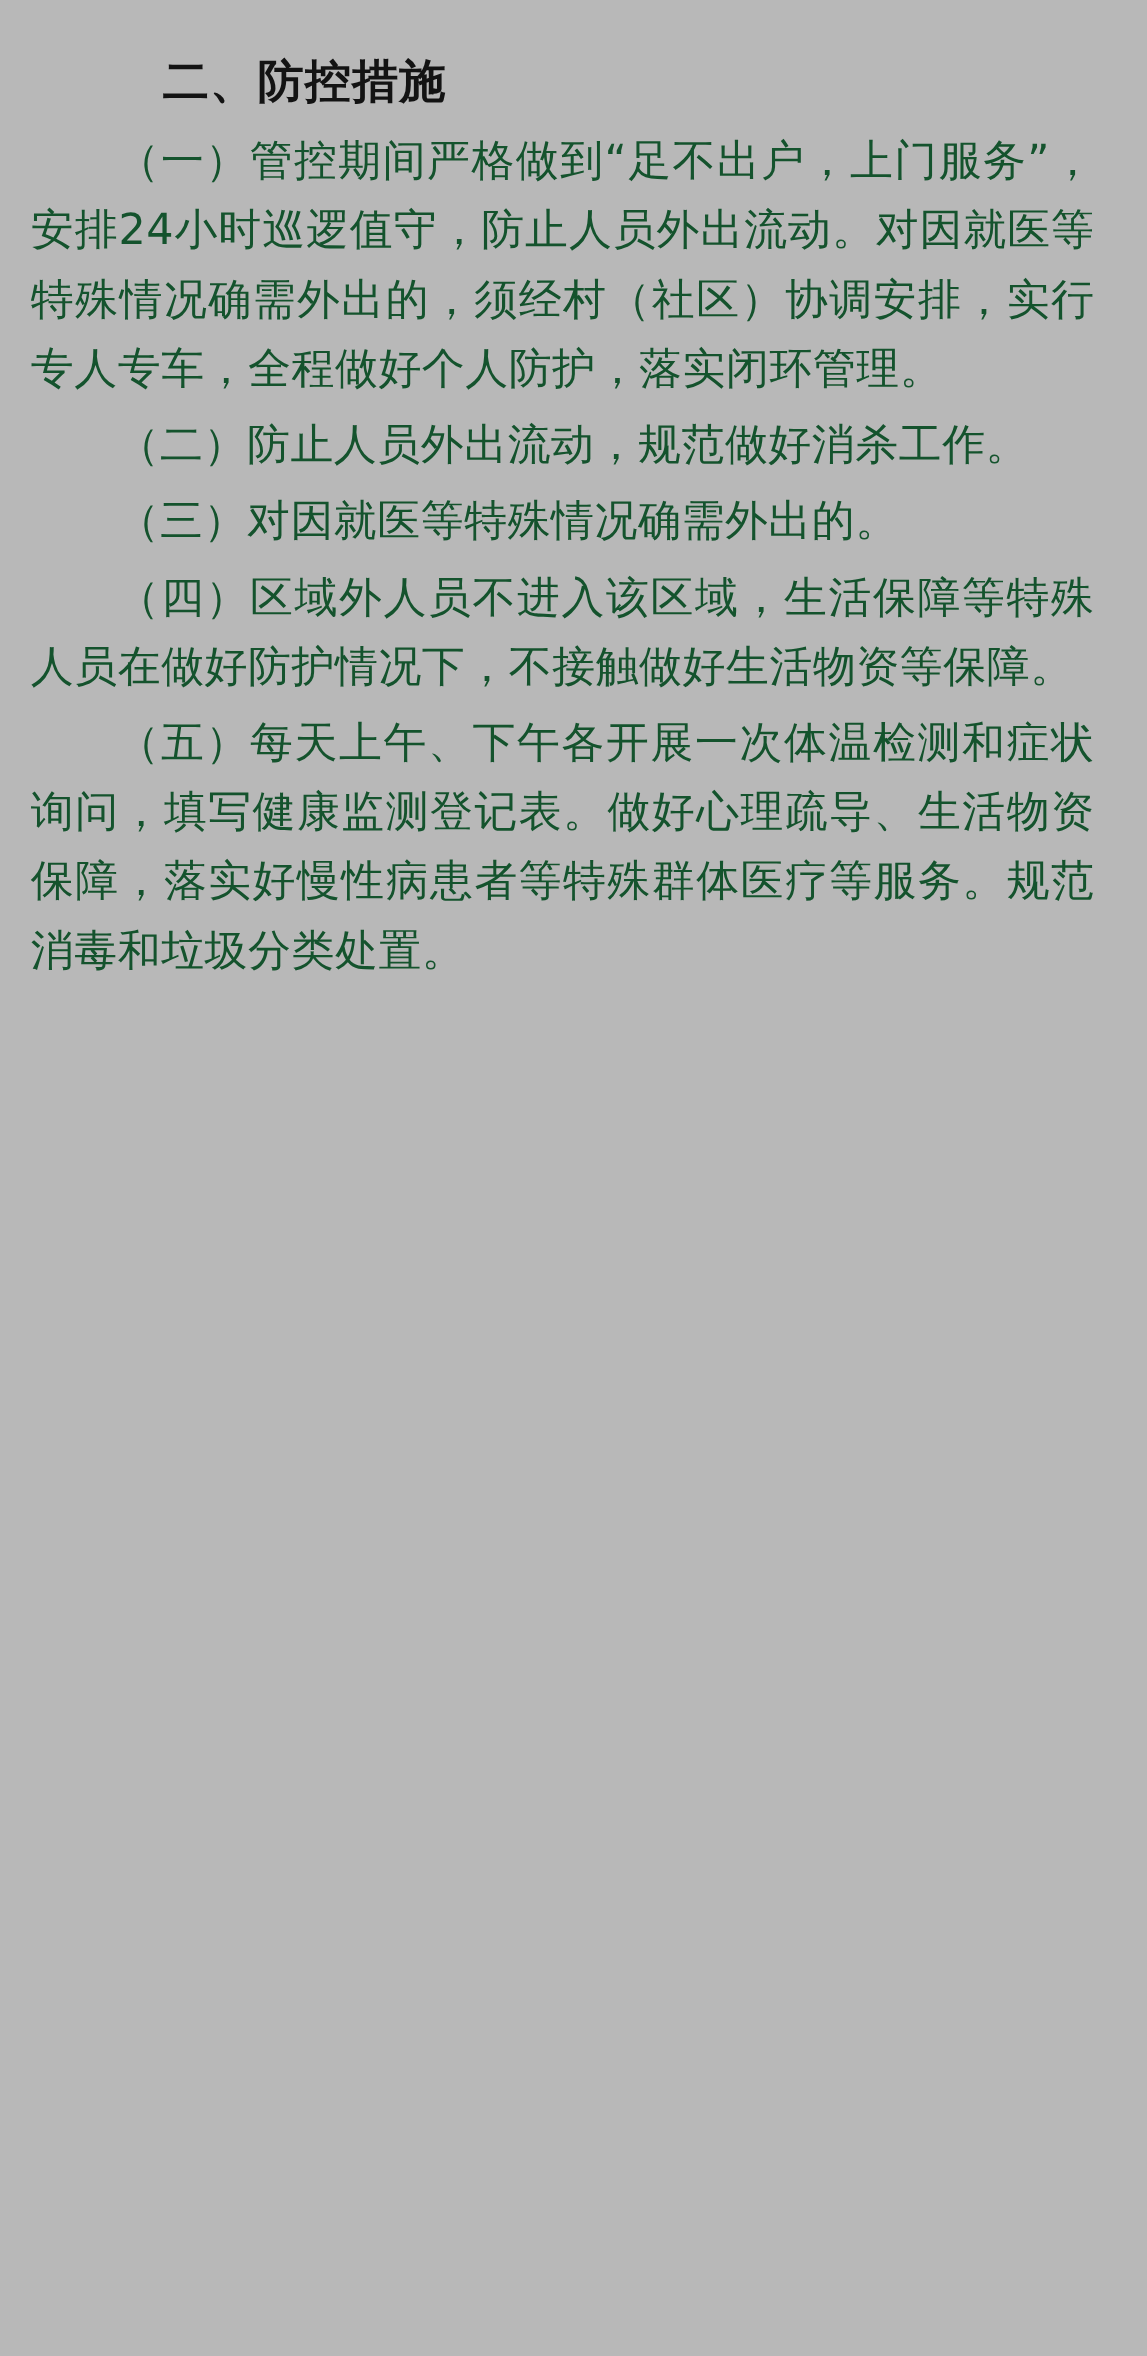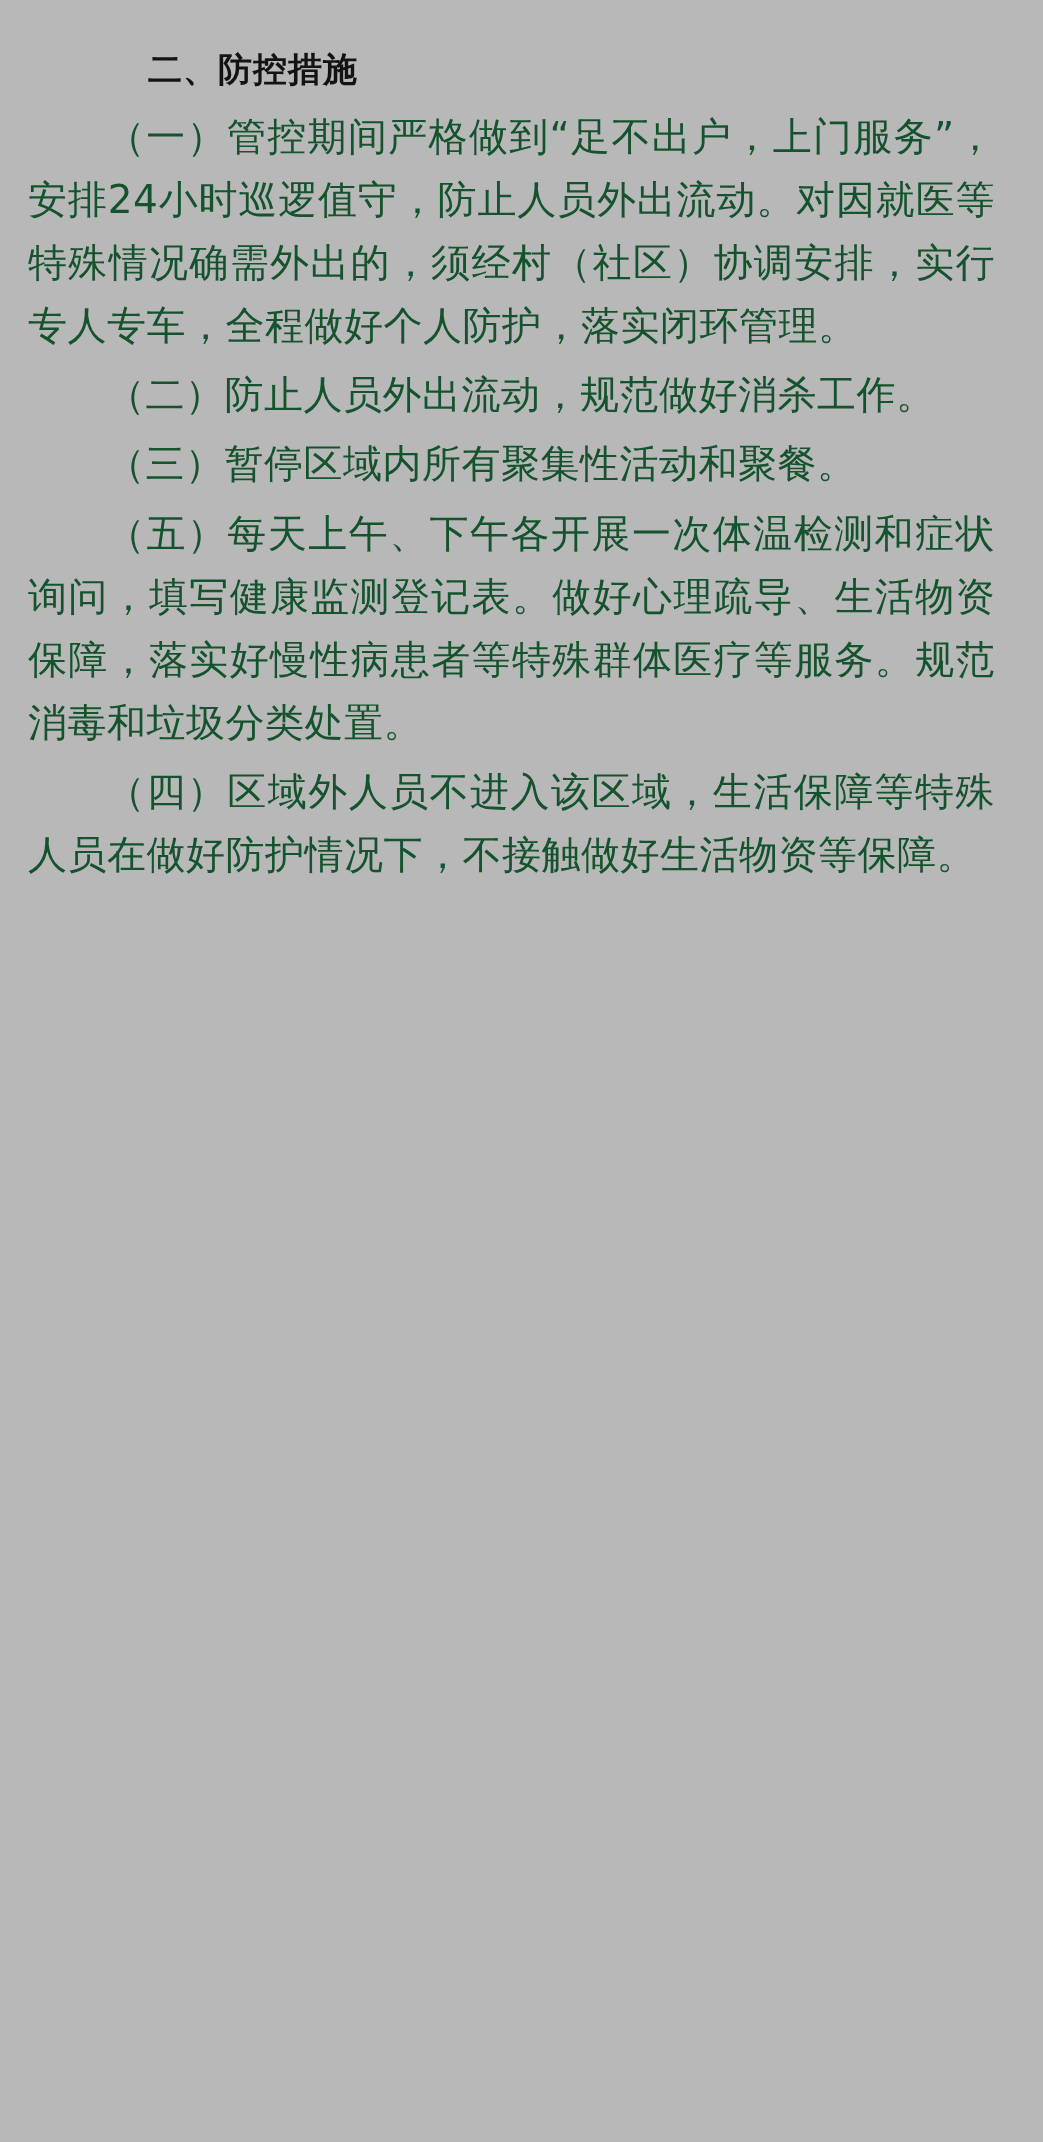--- a/index.html
+++ b/index.html
@@ -15,21 +15,21 @@
   }
   .page {
     width: 1043px;
     height: 2142px;
     background: #b8b8b8;
     box-sizing: border-box;
     padding: 30px 48px 0 28px;
     position: relative;
   }
   .doc-heading {
-    font-size: 34px;
+    font-size: 42px;
     font-weight: bold;
     color: #131313;
     letter-spacing: 1px;
     margin: 18px 0 14px 120px;
     line-height: 1.25;
   }
   .doc-para {
     font-size: 39px;
     color: #14532d;
     line-height: 1.62;
@@ -45,19 +45,19 @@
 <body>
 
 <div class="page">
 
   <h2 class="doc-heading">二、防控措施</h2>
 
   <p class="doc-para">（一）管控期间严格做到“足不出户，上门服务”，安排24小时巡逻值守，防止人员外出流动。对因就医等特殊情况确需外出的，须经村（社区）协调安排，实行专人专车，全程做好个人防护，落实闭环管理。</p>
 
   <p class="doc-para">（二）防止人员外出流动，规范做好消杀工作。</p>
 
-  <p class="doc-para">（三）暂停区域内所有聚集性活动和聚餐。</p>
+  <p class="doc-para">（三）对因就医等特殊情况确需外出的。</p>
+
+  <p class="doc-para">（四）区域外人员不进入该区域，生活保障等特殊人员在做好防护情况下，不接触做好生活物资等保障。</p>
 
   <p class="doc-para">（五）每天上午、下午各开展一次体温检测和症状询问，填写健康监测登记表。做好心理疏导、生活物资保障，落实好慢性病患者等特殊群体医疗等服务。规范消毒和垃圾分类处置。</p>
-
-  <p class="doc-para">（四）区域外人员不进入该区域，生活保障等特殊人员在做好防护情况下，不接触做好生活物资等保障。</p>
 
 </div>
 
 </body></html>

